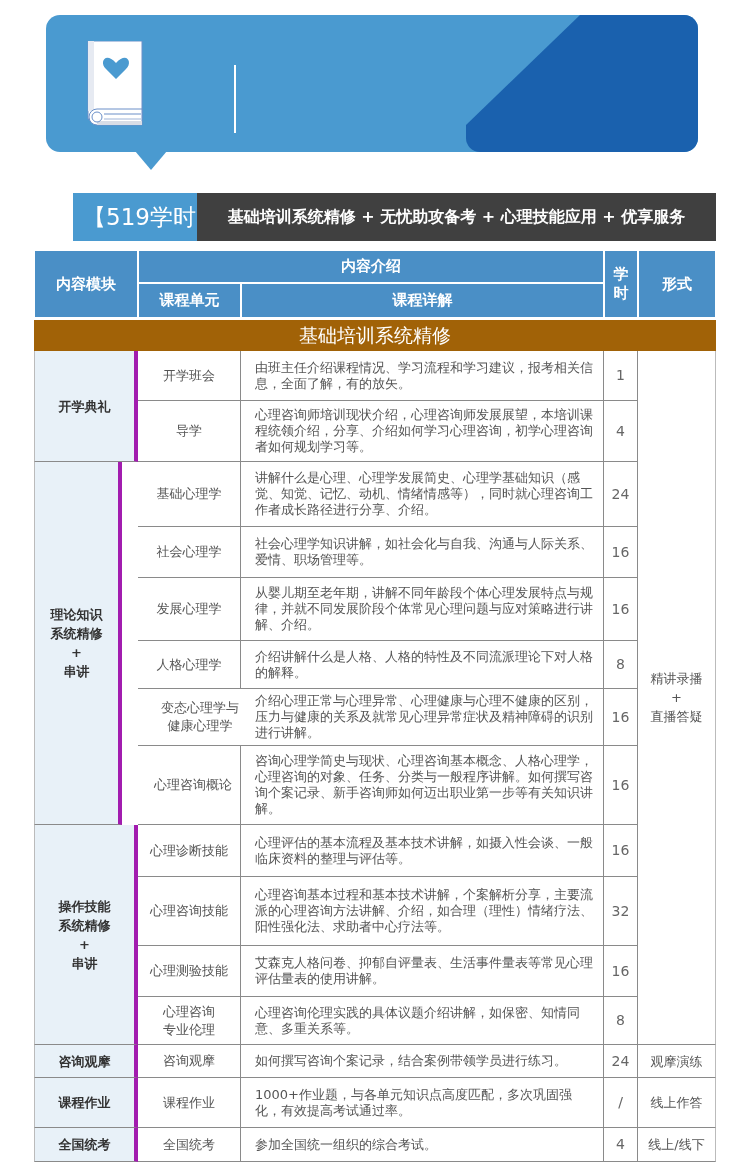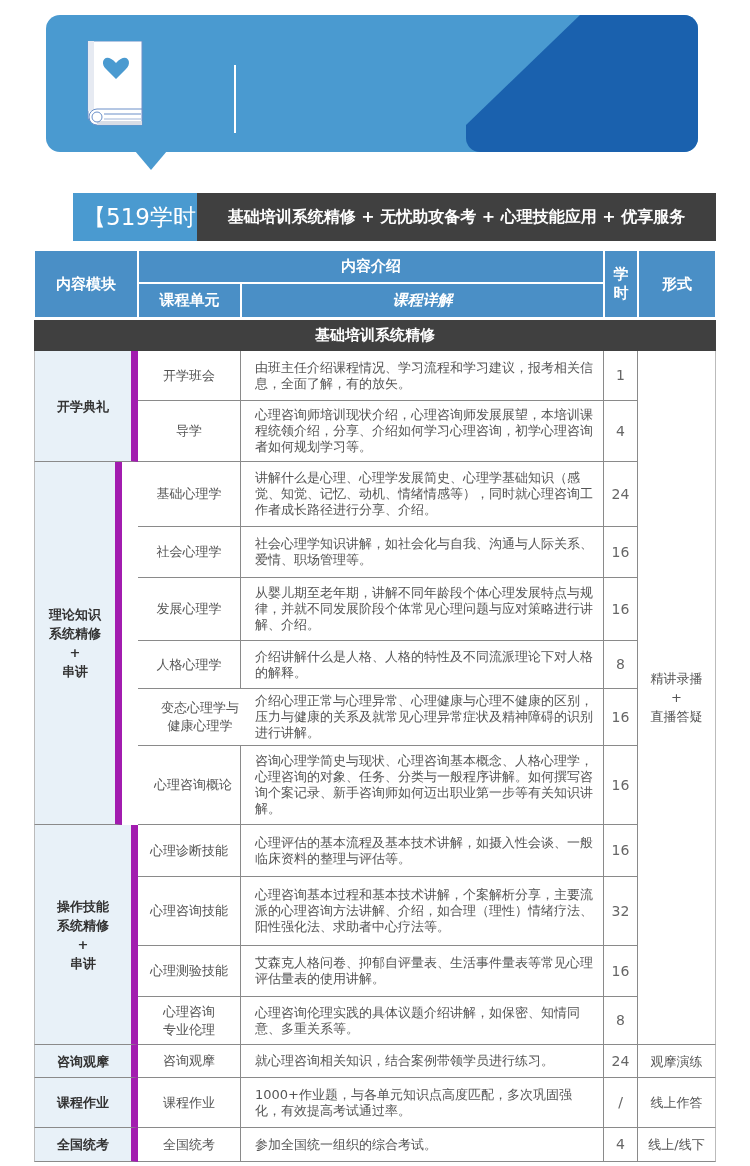--- a/index.html
+++ b/index.html
@@ -36,22 +36,22 @@
   .summary-box {
     position: absolute; left: 197px; top: 193px; width: 519px; height: 48px;
     background: #404040; color: #ffffff; font-size: 16px; font-weight: bold; line-height: 48px; text-align: center;
     white-space: nowrap; letter-spacing: 0px;
   }
 
   
   .grid { position: absolute; left: 34px; top: 250px; width: 682px; }
   .cell { position: absolute; display: flex; align-items: center; justify-content: center; text-align: center; }
   .th { background: #4a8fc6; color: #ffffff; font-weight: bold; font-size: 15px; border: 1px solid #ffffff; }
-  .band { background: #404040; color: #ffffff; font-size: 15px; font-weight: bold; }
-  .mod { background: #e8f1f8; color: #333333; font-weight: bold; font-size: 13px; line-height: 19px; border-right: 7px solid #a21caf; border-bottom: 1px solid #8a8a8a; border-left: 1px solid #bbbbbb; }
+  .band { background: #a16207; color: #ffffff; font-size: 19px; }
+  .mod { background: #e8f1f8; color: #333333; font-weight: bold; font-size: 13px; line-height: 19px; border-right: 4px solid #a21caf; border-bottom: 1px solid #8a8a8a; border-left: 1px solid #bbbbbb; }
   .td { background: #ffffff; color: #555555; font-size: 13px; line-height: 17px; border-right: 1px solid #8a8a8a; border-bottom: 1px solid #8a8a8a; }
   .td.detail { justify-content: flex-start; text-align: left; padding: 0 10px 0 14px; font-size: 13px; line-height: 16px; }
   .td.num { color: #666666; font-size: 14px; }
   .td.form { border-right: 1px solid #bbbbbb; }
   .td.unit { line-height: 18px; }
 </style>
 </head>
 <body>
 
 <div class="banner">
@@ -71,21 +71,21 @@
 <div class="pointer"></div>
 
 <div class="hours-box">【519学时】</div>
 <div class="summary-box">基础培训系统精修 + 无忧助攻备考 + 心理技能应用 + 优享服务</div>
 
 <div class="grid">
 
   <div class="cell th" style="left:0;top:0;width:104px;height:68px;">内容模块</div>
   <div class="cell th" style="left:104px;top:0;width:466px;height:33px;">内容介绍</div>
   <div class="cell th" style="left:104px;top:33px;width:103px;height:35px;">课程单元</div>
-  <div class="cell th" style="left:207px;top:33px;width:363px;height:35px;font-style:italic;">课程详解</div>
+  <div class="cell th" style="left:207px;top:33px;width:363px;height:35px;">课程详解</div>
   <div class="cell th" style="left:570px;top:0;width:34px;height:68px;line-height:19px;padding:0 8px;">学时</div>
   <div class="cell th" style="left:604px;top:0;width:78px;height:68px;">形式</div>
 
   <div class="cell band" style="left:0;top:70px;width:682px;height:31px;">基础培训系统精修</div>
 
   <div class="cell mod" style="left:0;top:101px;width:104px;height:111px;white-space:pre-line;">开学典礼</div>
   <div class="cell mod" style="left:0;top:212px;width:88px;height:363px;white-space:pre-line;">理论知识
 系统精修
 +
 串讲</div>
@@ -141,21 +141,21 @@
   <div class="cell td unit" style="left:104px;top:696px;width:103px;height:51px;">心理测验技能</div>
   <div class="cell td detail" style="left:207px;top:696px;width:363px;height:51px;">艾森克人格问卷、抑郁自评量表、生活事件量表等常见心理评估量表的使用讲解。</div>
   <div class="cell td num" style="left:570px;top:696px;width:34px;height:51px;">16</div>
 
   <div class="cell td unit" style="left:104px;top:747px;width:103px;height:48px;white-space:pre-line;">心理咨询
 专业伦理</div>
   <div class="cell td detail" style="left:207px;top:747px;width:363px;height:48px;">心理咨询伦理实践的具体议题介绍讲解，如保密、知情同意、多重关系等。</div>
   <div class="cell td num" style="left:570px;top:747px;width:34px;height:48px;">8</div>
 
   <div class="cell td unit" style="left:104px;top:795px;width:103px;height:33px;">咨询观摩</div>
-  <div class="cell td detail" style="left:207px;top:795px;width:363px;height:33px;">就心理咨询相关知识，结合案例带领学员进行练习。</div>
+  <div class="cell td detail" style="left:207px;top:795px;width:363px;height:33px;">如何撰写咨询个案记录，结合案例带领学员进行练习。</div>
   <div class="cell td num" style="left:570px;top:795px;width:34px;height:33px;">24</div>
 
   <div class="cell td unit" style="left:104px;top:828px;width:103px;height:50px;">课程作业</div>
   <div class="cell td detail" style="left:207px;top:828px;width:363px;height:50px;">1000+作业题，与各单元知识点高度匹配，多次巩固强化，有效提高考试通过率。</div>
   <div class="cell td num" style="left:570px;top:828px;width:34px;height:50px;">/</div>
 
   <div class="cell td unit" style="left:104px;top:878px;width:103px;height:34px;">全国统考</div>
   <div class="cell td detail" style="left:207px;top:878px;width:363px;height:34px;">参加全国统一组织的综合考试。</div>
   <div class="cell td num" style="left:570px;top:878px;width:34px;height:34px;">4</div>
 

